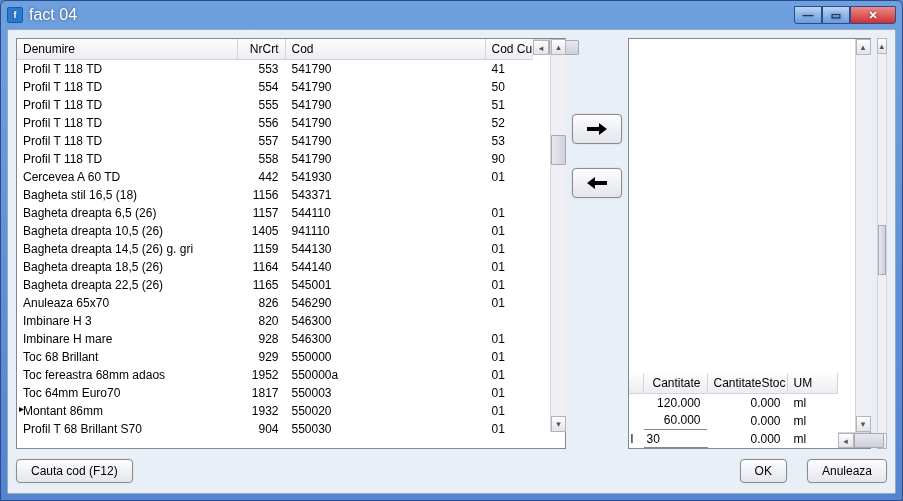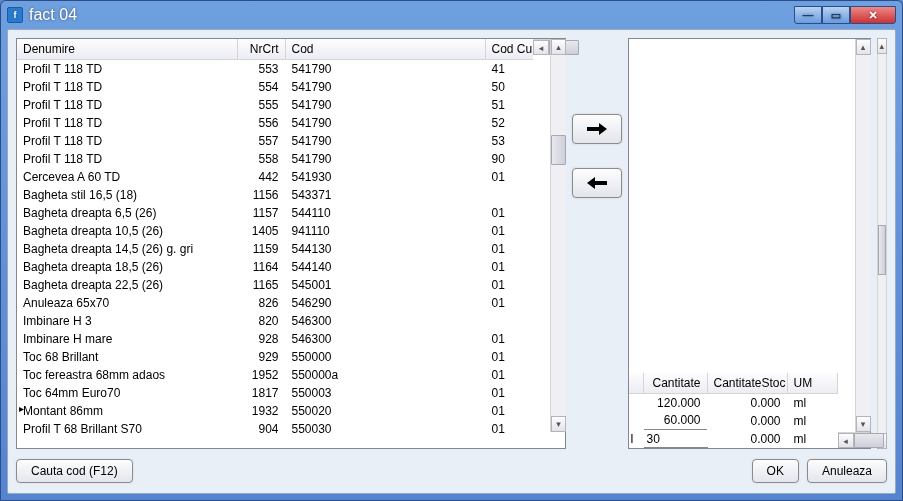--- a/index.html
+++ b/index.html
@@ -41,21 +41,21 @@
 .vscroll-outer .arrow { height: 16px; background: linear-gradient(#fdfdfe,#e3e4eb); border: 1px solid #b5b5b9; display:flex;align-items:center;justify-content:center;font-size:9px;color:#555;cursor:pointer;}
 .vscroll-outer .track { flex:1; background:#efeff4; position:relative;}
 .vscroll-outer .thumb { position:absolute; left:0; right:0; background:linear-gradient(90deg,#e8e8ef,#cfcfdb); border:1px solid #a8a8b2; border-radius:1px;}
 
 .midcol { width: 60px; display: flex; flex-direction: column; align-items: center; padding-top: 76px; gap: 24px; }
 .arrow-btn { width: 50px; height: 30px; background: linear-gradient(#fdfdfe,#e3e5ec); border: 1px solid #8b8b8b; border-radius: 4px; display: flex; align-items: center; justify-content: center; cursor: pointer; box-shadow: 0 0 2px rgba(0,0,0,0.15);}
 .arrow-btn svg { width: 22px; height: 14px; }
 
 .edit-cursor { display:inline-block; width:6px; text-align:center; color:#000; }
 
-.bottombar { height: 28px; display: flex; align-items: center; gap: 8px; }
+.bottombar { height: 28px; display: flex; align-items: center; gap: 20px; }
 .btn { height: 24px; padding: 0 14px; background: linear-gradient(#fdfdfe,#e4e6ee); border: 1px solid #8b8b8b; border-radius: 4px; cursor: pointer; display:flex;align-items:center; box-shadow: 0 0 2px rgba(0,0,0,0.1);}
 .spacer { flex: 1; }
 
 .left .grid thead td:nth-child(1){ width:220px; }
 .left .grid thead td:nth-child(2){ width:48px; text-align:right;}
 .left .grid thead td:nth-child(3){ width:200px; }
 .left .grid thead td:nth-child(4){ width:66px; }
 
 .right .grid thead td:nth-child(1){ width:14px; }
 .right .grid thead td:nth-child(2){ width:64px; text-align:right;}

